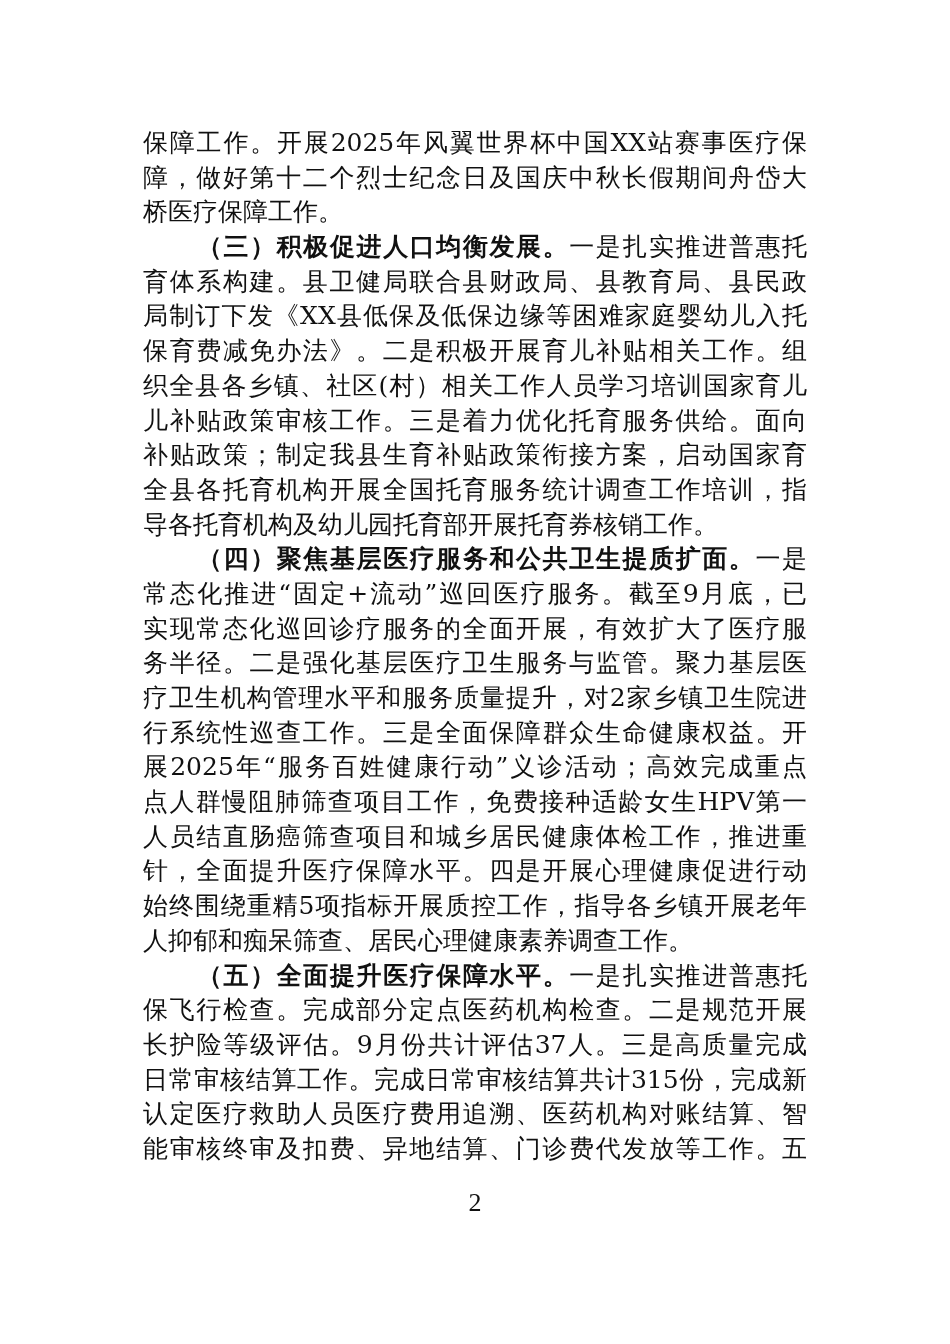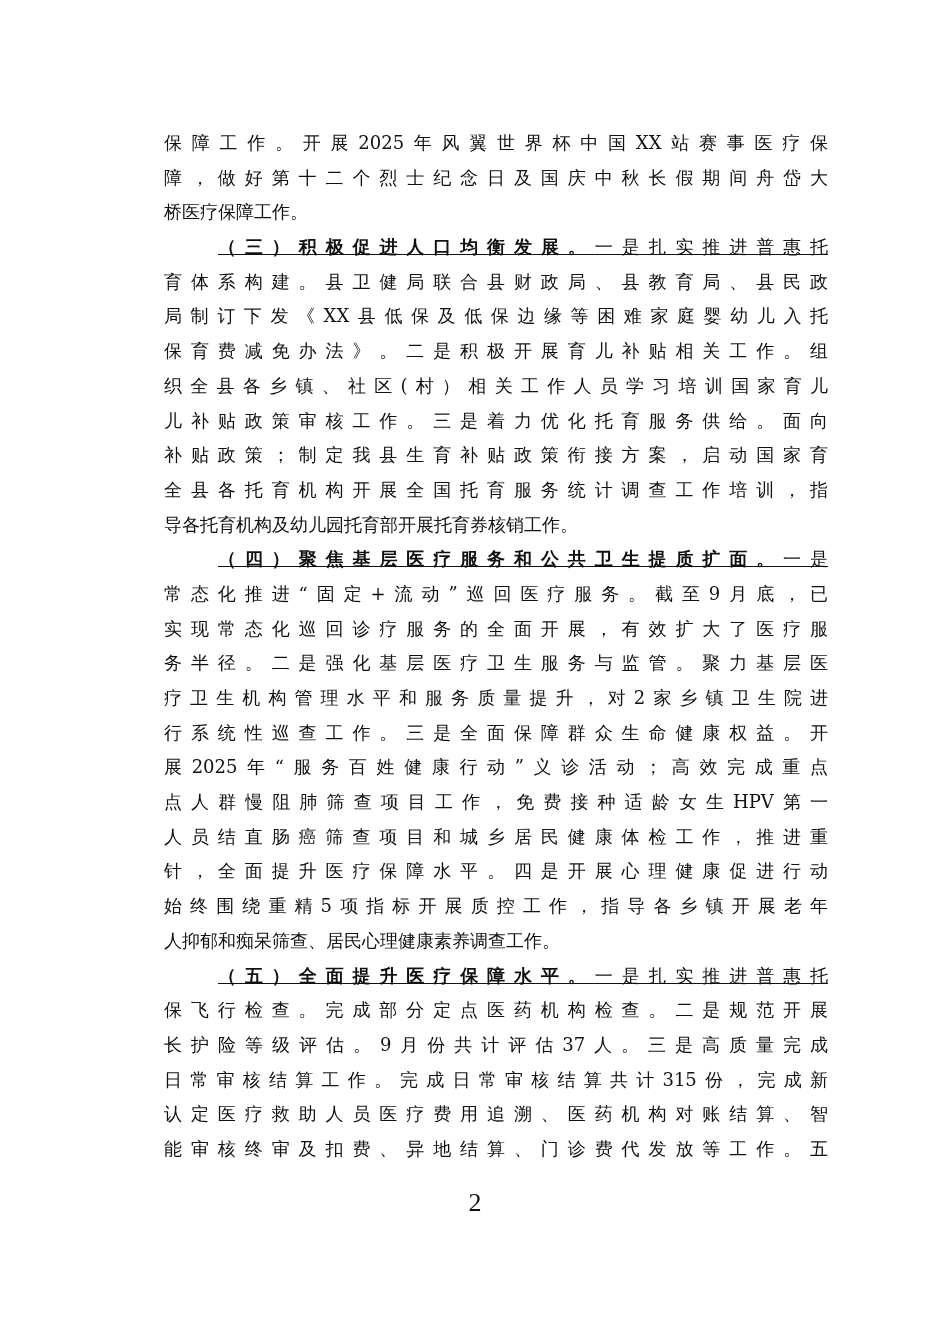--- a/index.html
+++ b/index.html
@@ -3,28 +3,28 @@
 <meta charset="utf-8">
 <style>
   html, body { margin: 0; padding: 0; background: #ffffff; }
   body { width: 950px; height: 1344px; position: relative; overflow: hidden; }
   .page {
     position: absolute; left: 0; top: 0; width: 950px; height: 1344px; background: #ffffff;
   }
   .content {
     position: absolute; left: 143px; top: 126px; width: 664px;
     font-family: "DejaVu Serif", "Liberation Serif", serif;
-    font-size: 18px; line-height: 34.7px; color: #111111; margin-left: 21px;
+    font-size: 25px; line-height: 34.7px; color: #111111;
   }
   .line {
     display: block; height: 34.7px; white-space: nowrap;
     text-align: justify; text-align-last: justify; letter-spacing: 0;
   }
   .line.last { text-align-last: left; }
-  .line.indent { padding-left: 54px; text-decoration: underline; }
+  .line.indent { padding-left: 54px; }
   .b { font-weight: bold; }
   .page-number {
     position: absolute; left: 0; width: 950px; top: 1188px; text-align: center;
     font-family: "Liberation Serif", "DejaVu Serif", serif; font-size: 26px; color: #111;
   }
 </style>
 </head>
 <body>
 
 <div class="page">

